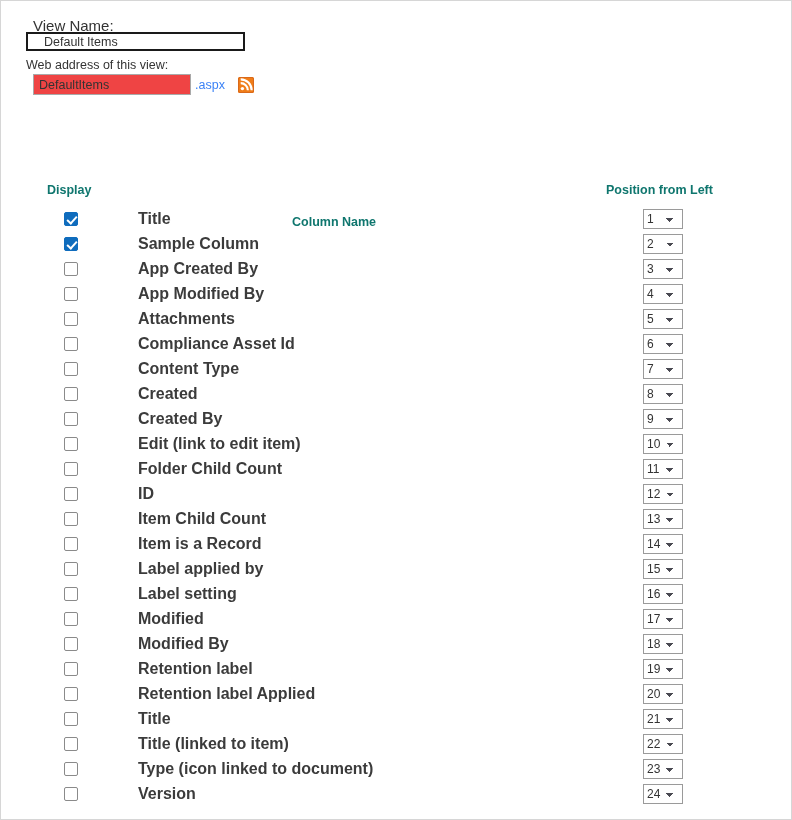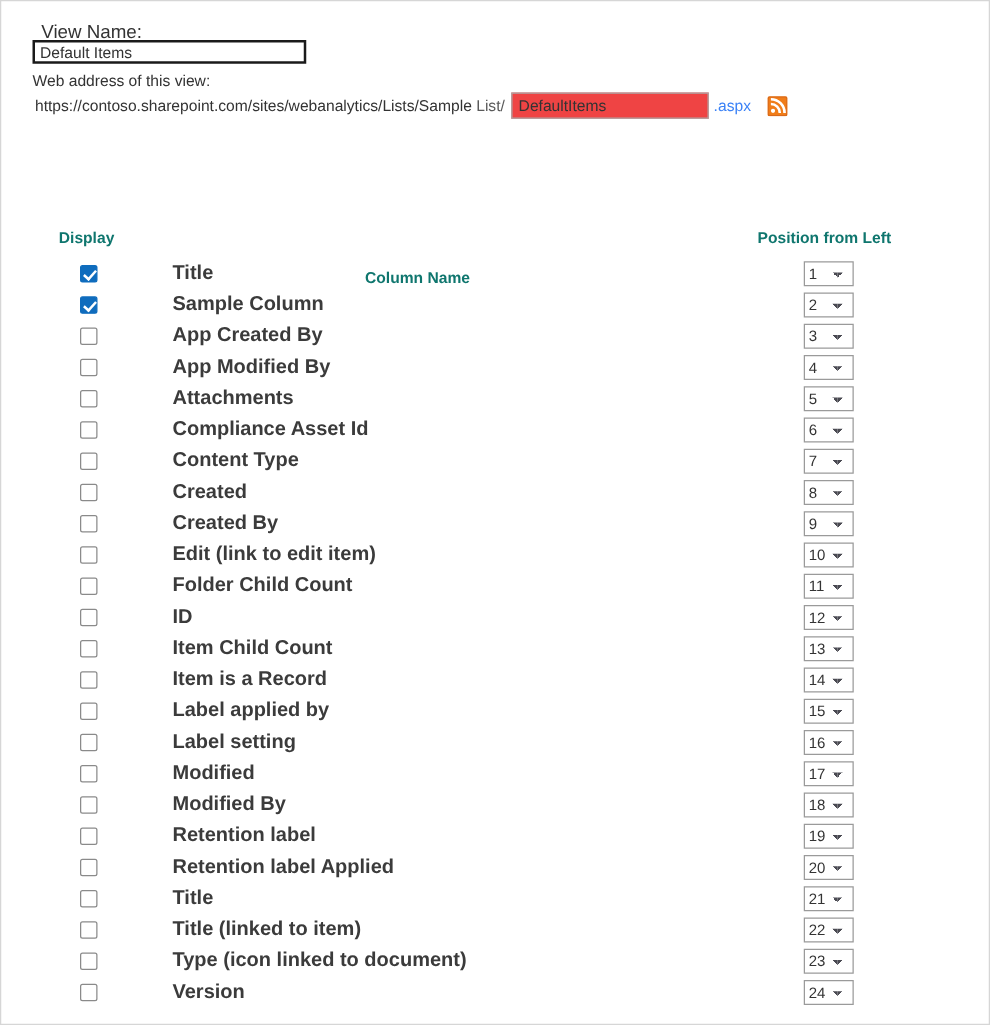--- a/index.html
+++ b/index.html
@@ -36,21 +36,21 @@
     left: 25px;
     top: 31px;
     width: 219px;
     height: 19px;
     box-sizing: border-box;
     border: 2px solid #1a1a1a;
     background: #ffffff;
     font-family: "Liberation Sans", sans-serif;
     font-size: 12.5px;
     color: #333333;
-    padding: 0 4px;
+    padding: 0 16px;
     outline: none;
     border-radius: 0;
   }
 
   .web-address-label {
     position: absolute;
     left: 25px;
     top: 57px;
     font-size: 12.5px;
     color: #333333;
@@ -211,21 +211,20 @@
 
 <div id="page">
 
   <label class="view-name-label">View Name:</label>
 
   <input class="view-name-input" type="text" value="Default Items" style="">
 
   <label class="web-address-label">Web address of this view:</label>
 
   <div class="url-row">
-    <span class="url-prefix"><span>https://contoso.sharepoint.com/sites/webanalytics/Lists/Sample</span><span class="list-seg"> List/</span></span>
     <input class="url-input" type="text" value="DefaultItems" style="">
     <span class="url-suffix">.aspx</span>
     <span class="rss-icon">
       <svg width="16" height="16" viewBox="0 0 16 16" xmlns="http://www.w3.org/2000/svg">
         <rect x="0" y="0" width="16" height="16" rx="1.5" fill="#f07d19"></rect>
         <rect x="0.5" y="0.5" width="15" height="15" rx="1.5" fill="none" stroke="#d9691a" stroke-width="1"></rect>
         <circle cx="4.4" cy="11.6" r="1.7" fill="#ffffff"></circle>
         <path d="M2.7 7.2 A6.1 6.1 0 0 1 8.8 13.3 L10.9 13.3 A8.2 8.2 0 0 0 2.7 5.1 Z" fill="#ffffff"></path>
         <path d="M2.7 3.4 A9.9 9.9 0 0 1 12.6 13.3 L14.7 13.3 A12 12 0 0 0 2.7 1.3 Z" fill="#ffffff"></path>
       </svg>

